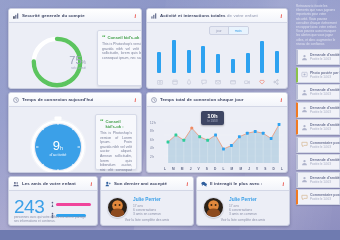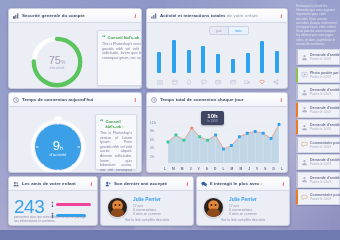--- a/index.html
+++ b/index.html
@@ -166,21 +166,21 @@
       </svg>
       <span class="card-title">Securité generale du compte</span>
       <span class="info-i">i</span>
     </div>
     <div class="card-body">
       <div class="gauge-wrap">
         <svg viewBox="0 0 60 60" width="58" height="58">
           <circle cx="30" cy="30" r="24" fill="none" stroke="#ffffff" stroke-width="4.5"></circle>
           <circle cx="30" cy="30" r="24" fill="none" stroke="#5cc45f" stroke-width="4.5" stroke-dasharray="113 151" stroke-linecap="round" transform="rotate(-90 30 30)"></circle>
         </svg>
-        <div style="position:absolute;inset:0;display:flex;flex-direction:column;align-items:center;justify-content:center;">
+        <div style="position:absolute;inset:0;display:flex;flex-direction:column;align-items:flex-end;justify-content:center;">
           <div style="display:flex;align-items:baseline;">
             <span style="font-size:11px;color:#9ba0b8;">75</span>
             <span style="font-size:5px;color:#9ba0b8;">%</span>
           </div>
           <span style="font-size:4px;color:#a6abc2;margin-top:-1px;">sécurisé</span>
         </div>
       </div>
       <div class="tipbox">
         <div class="tip-head">
           <span class="quote">“</span>

